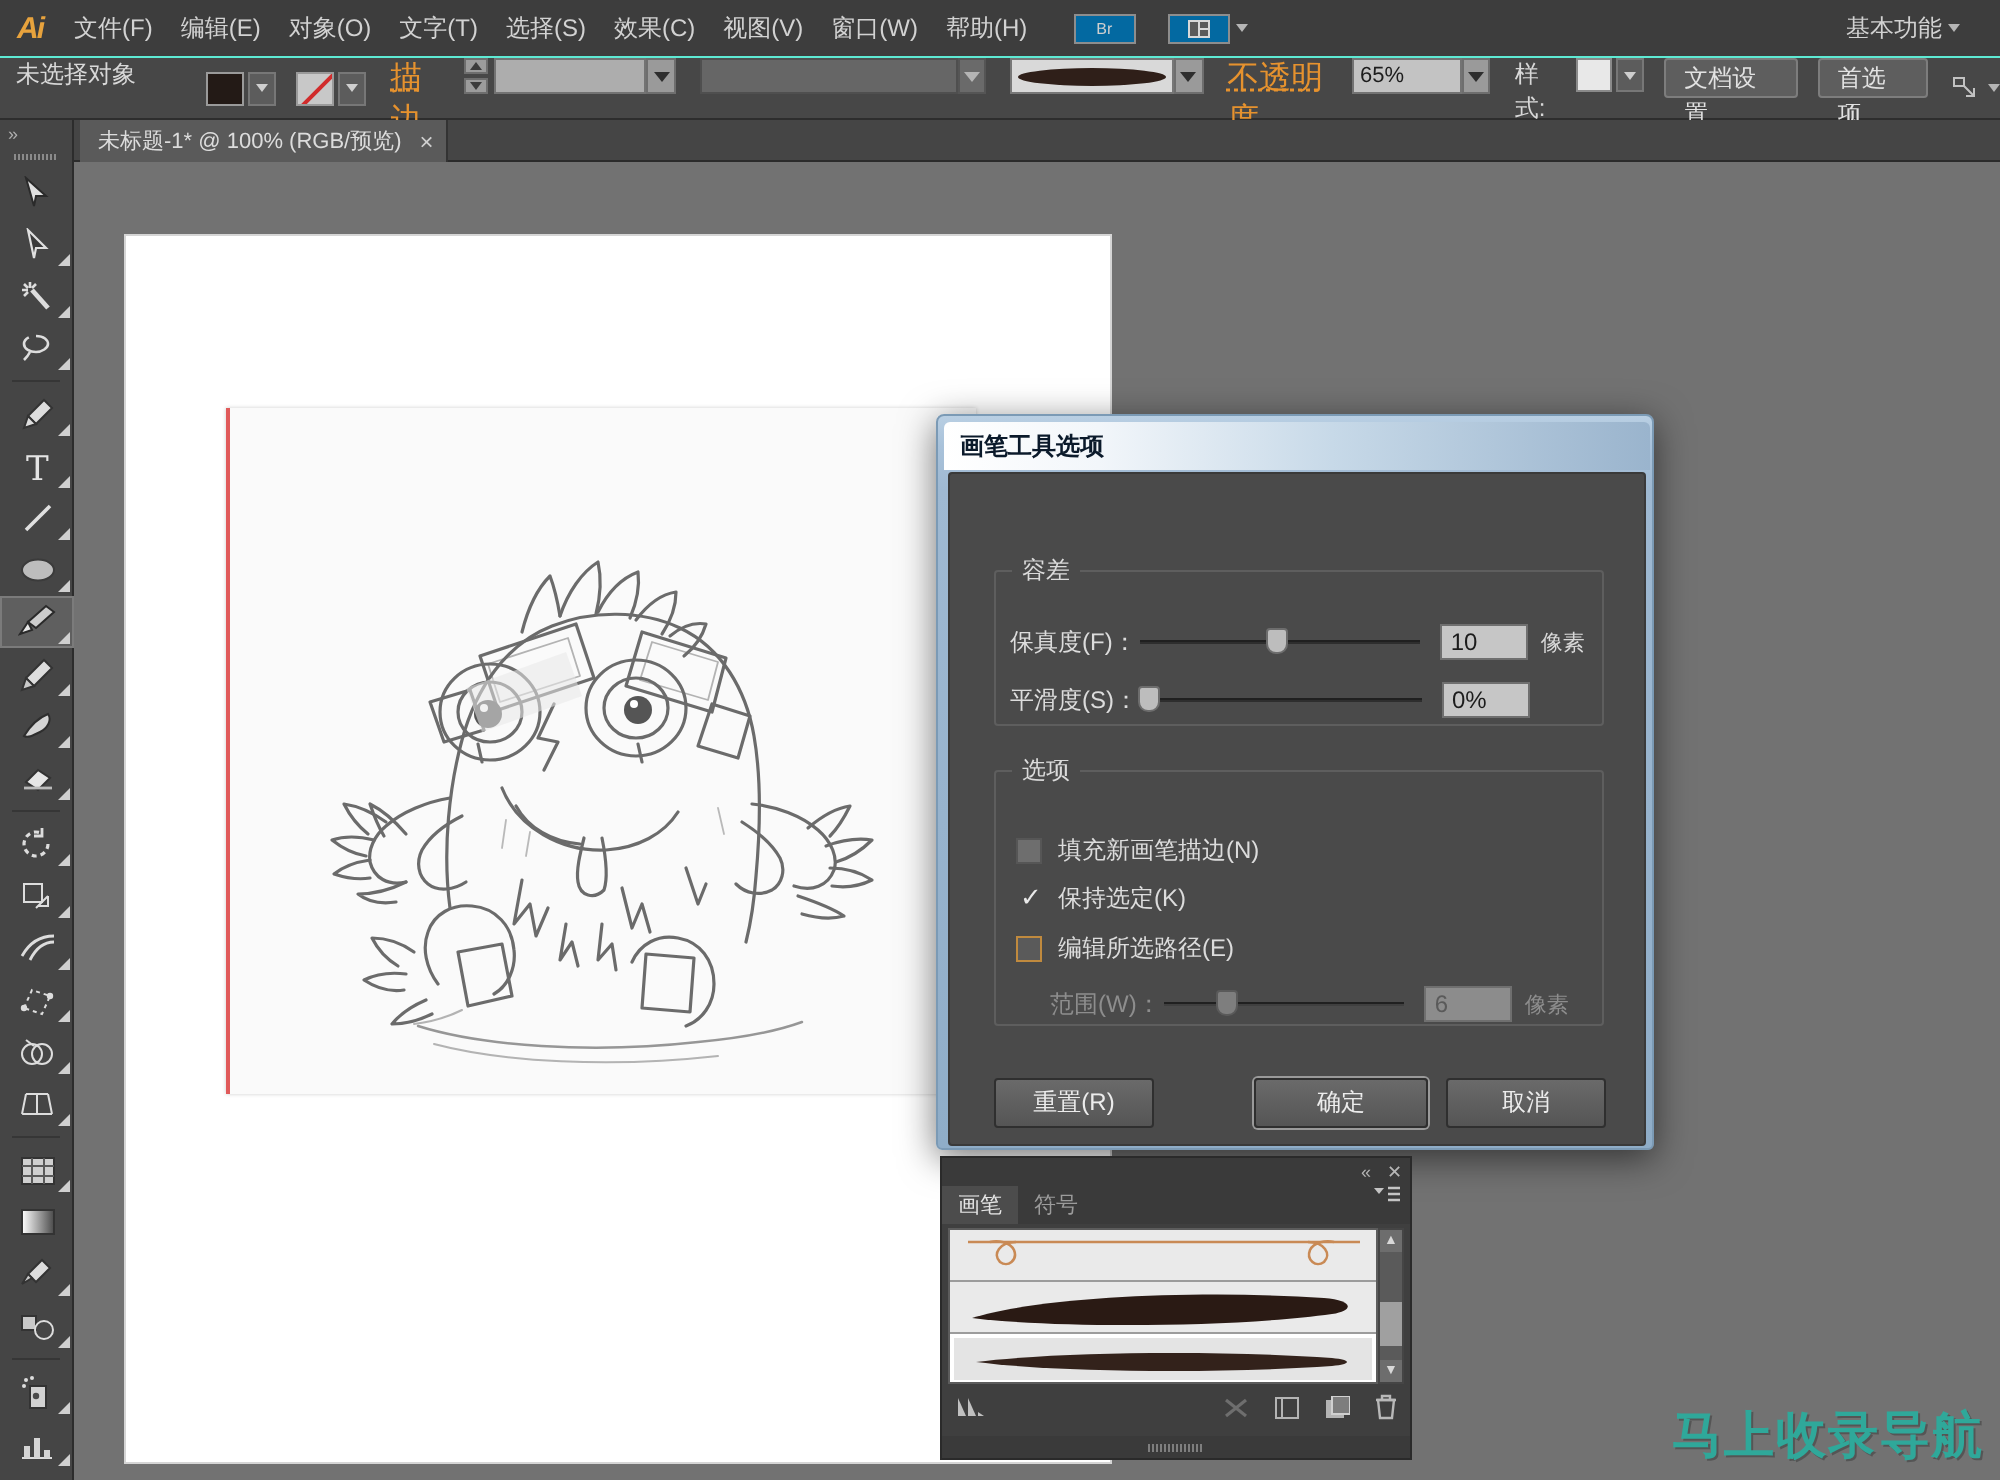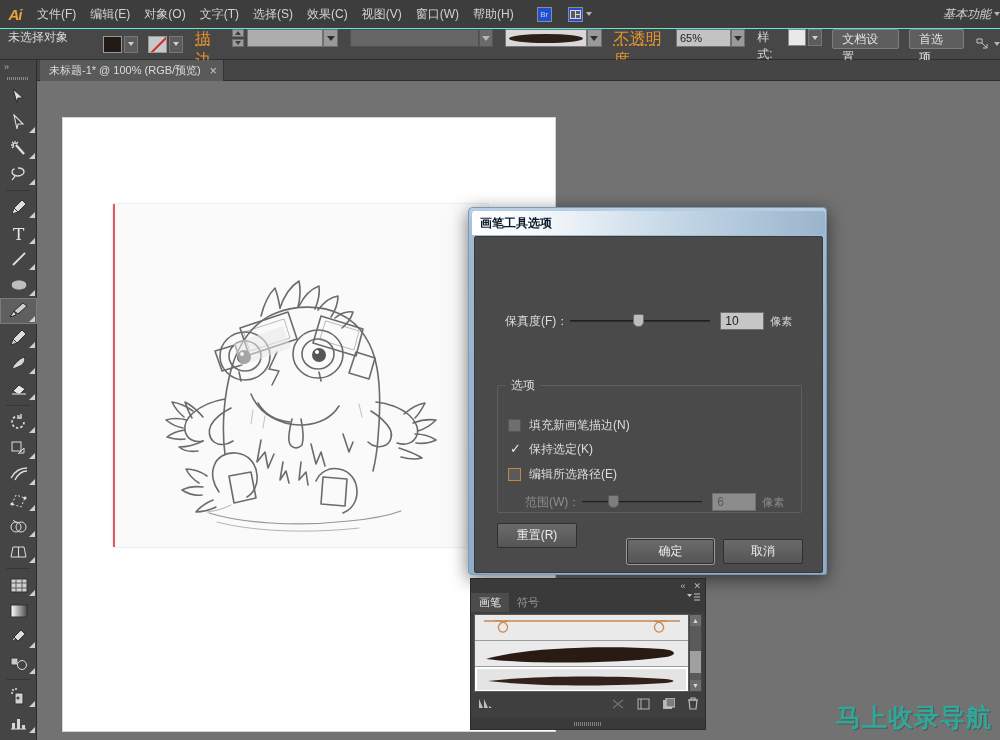--- a/index.html
+++ b/index.html
@@ -23,36 +23,36 @@
   .ai-logo {
     width: 30px; height: 29px; display: flex; align-items: center;
     justify-content: center; color: #e8a33d; font-weight: bold;
     font-size: 15px; font-style: italic; letter-spacing: -1px;
   }
   .menu-item {
     padding: 0 7px; height: 29px; line-height: 29px;
     color: #d2d2d2; font-size: 12px; cursor: default; white-space: nowrap;
   }
   .mb-icon {
-    width: 15px; height: 15px; margin-left: 10px;
-    border: 1px solid #8d8d8d; background: #1d4ed8;
+    width: 31px; height: 15px; margin-left: 10px;
+    border: 1px solid #8d8d8d; background: #0369a1;
     display: inline-flex; align-items: center; justify-content: center;
     font-size: 8px; color: #cfcfcf;
   }
   .mb-icon2 { margin-left: 16px; }
   .mini-caret {
     width: 0; height: 0; margin-left: 3px;
     border-left: 3px solid transparent; border-right: 3px solid transparent;
     border-top: 4px solid #b5b5b5;
   }
   .ws-label {
     margin-left: auto; color: #d2d2d2; font-size: 12px;
     padding-right: 6px; display: flex; align-items: center;
   }
-  .ws-right { padding-right: 0; font-style: italic; }
+  .ws-right { padding-right: 20px; }
 
   
   .controlbar {
     position: absolute; left: 0; top: 29px; width: 1000px; height: 31px;
     background: #474747;
     border-bottom: 1px solid #2d2d2d;
     display: flex; padding-left: 8px;
   }
   .cb-sel { color: #d8d8d8; font-size: 12px; width: 98px; }
   .swatch-box {
@@ -699,30 +699,40 @@
           </g>
         </svg>
       </div>
     </div>
   </div>
 
   <div class="dialog">
     <div class="dlg-title">画笔工具选项</div>
     <div class="dlg-body">
 
+      <div class="group" style="left:22px; top:48px; width:305px; height:78px;">
+        <div class="group-title">容差</div>
+      </div>
 
       <div class="row" style="left:30px; top:75px; width:300px;">
         <div class="rlabel">保真度(F)：</div>
         <div class="track" style="width:140px; margin-left:2px;">
           <div class="thumb" style="left:63px;"></div>
         </div>
         <div class="numfld" style="width:44px; margin-left:10px;">10</div>
         <div class="unit" style="margin-left:6px;">像素</div>
       </div>
 
+      <div class="row" style="left:30px; top:104px; width:300px;">
+        <div class="rlabel">平滑度(S)：</div>
+        <div class="track" style="width:140px; margin-left:2px;">
+          <div class="thumb" style="left:-2px;"></div>
+        </div>
+        <div class="numfld" style="width:44px; margin-left:10px;">0%</div>
+      </div>
 
       <div class="group" style="left:22px; top:148px; width:305px; height:128px;">
         <div class="group-title">选项</div>
       </div>
 
       <div class="row" style="left:33px; top:180px;">
         <div class="chk empty"></div>
         <div class="rlabel" style="margin-left:8px;">填充新画笔描边(N)</div>
       </div>
 
@@ -738,21 +748,21 @@
 
       <div class="row" style="left:50px; top:256px;">
         <div class="rlabel dim">范围(W)：</div>
         <div class="track" style="width:120px; margin-left:2px; background:#3f3f3f;">
           <div class="thumb dim" style="left:26px;"></div>
         </div>
         <div class="numfld dim" style="width:44px; margin-left:10px;">6</div>
         <div class="unit dim" style="margin-left:6px;">像素</div>
       </div>
 
-      <div class="dbtn" style="left:22px; top:286px; width:80px;">重置(R)</div>
+      <div class="dbtn" style="left:22px; top:302px; width:80px;">重置(R)</div>
       <div class="dbtn primary" style="left:152px; top:302px; width:87px;">确定</div>
       <div class="dbtn" style="left:248px; top:302px; width:80px;">取消</div>
     </div>
   </div>
 
   <div class="bpanel">
     <div class="bp-topbar">
       <span class="bp-ic">«</span>
       <span class="bp-ic">✕</span>
     </div>

